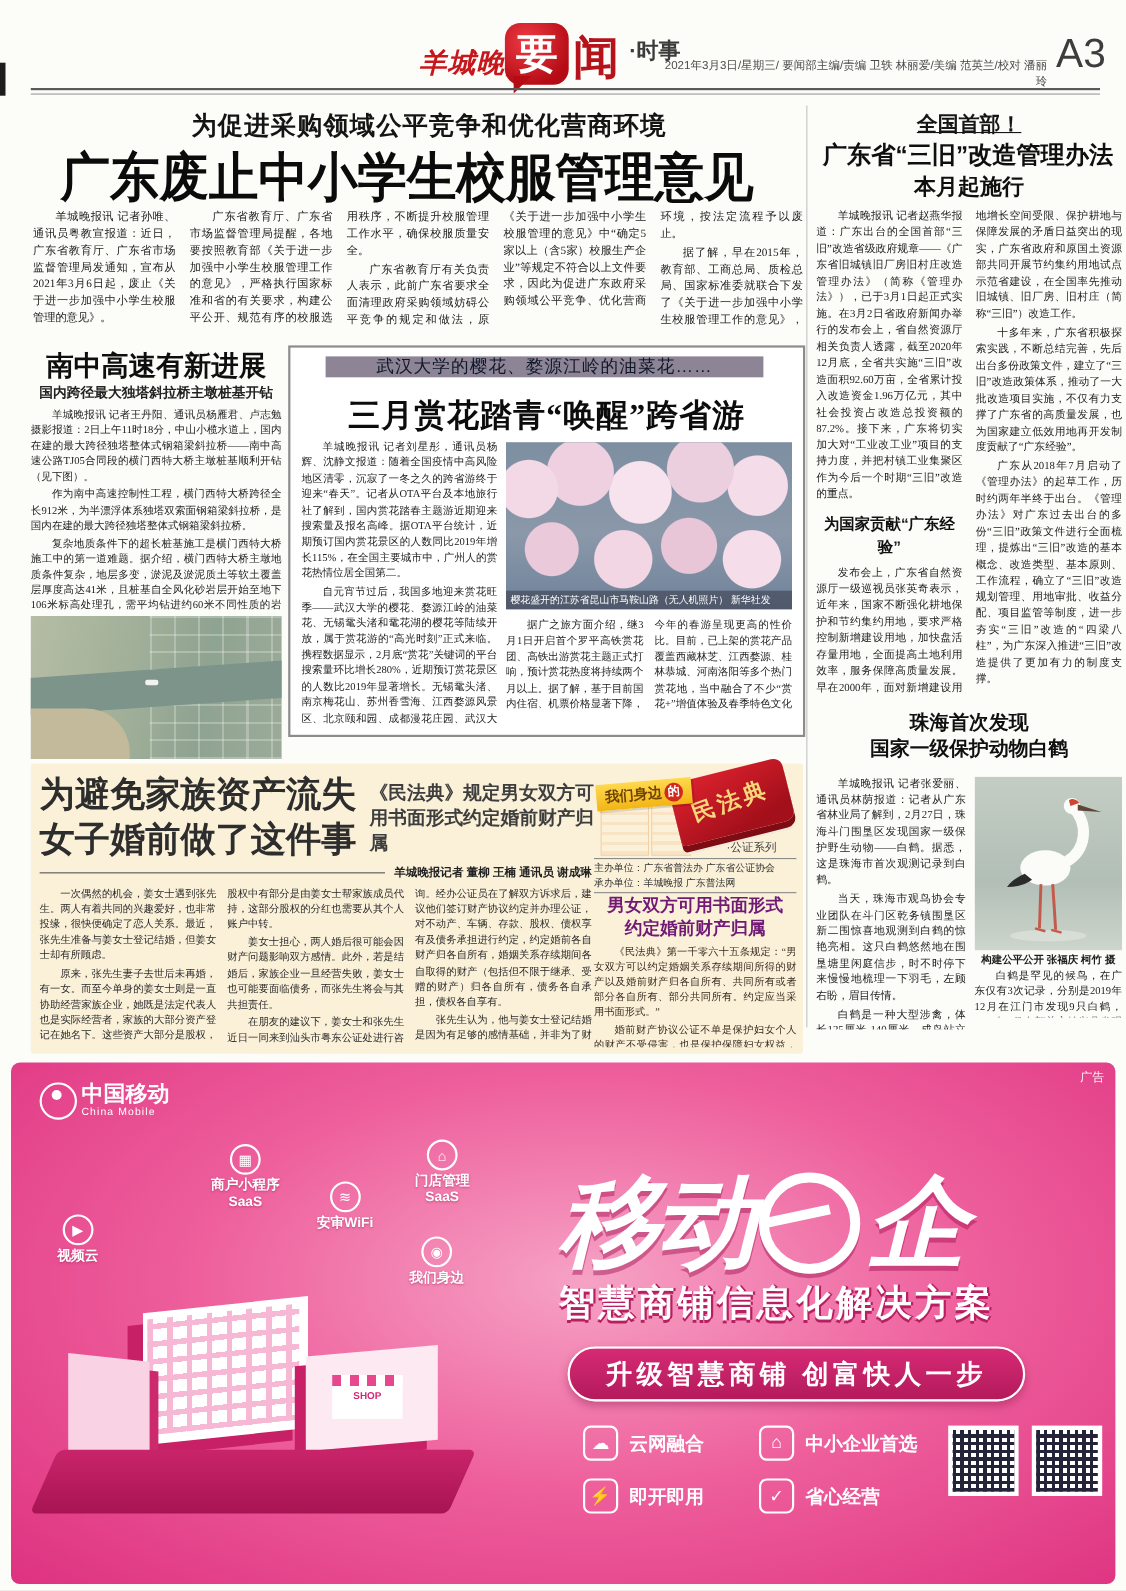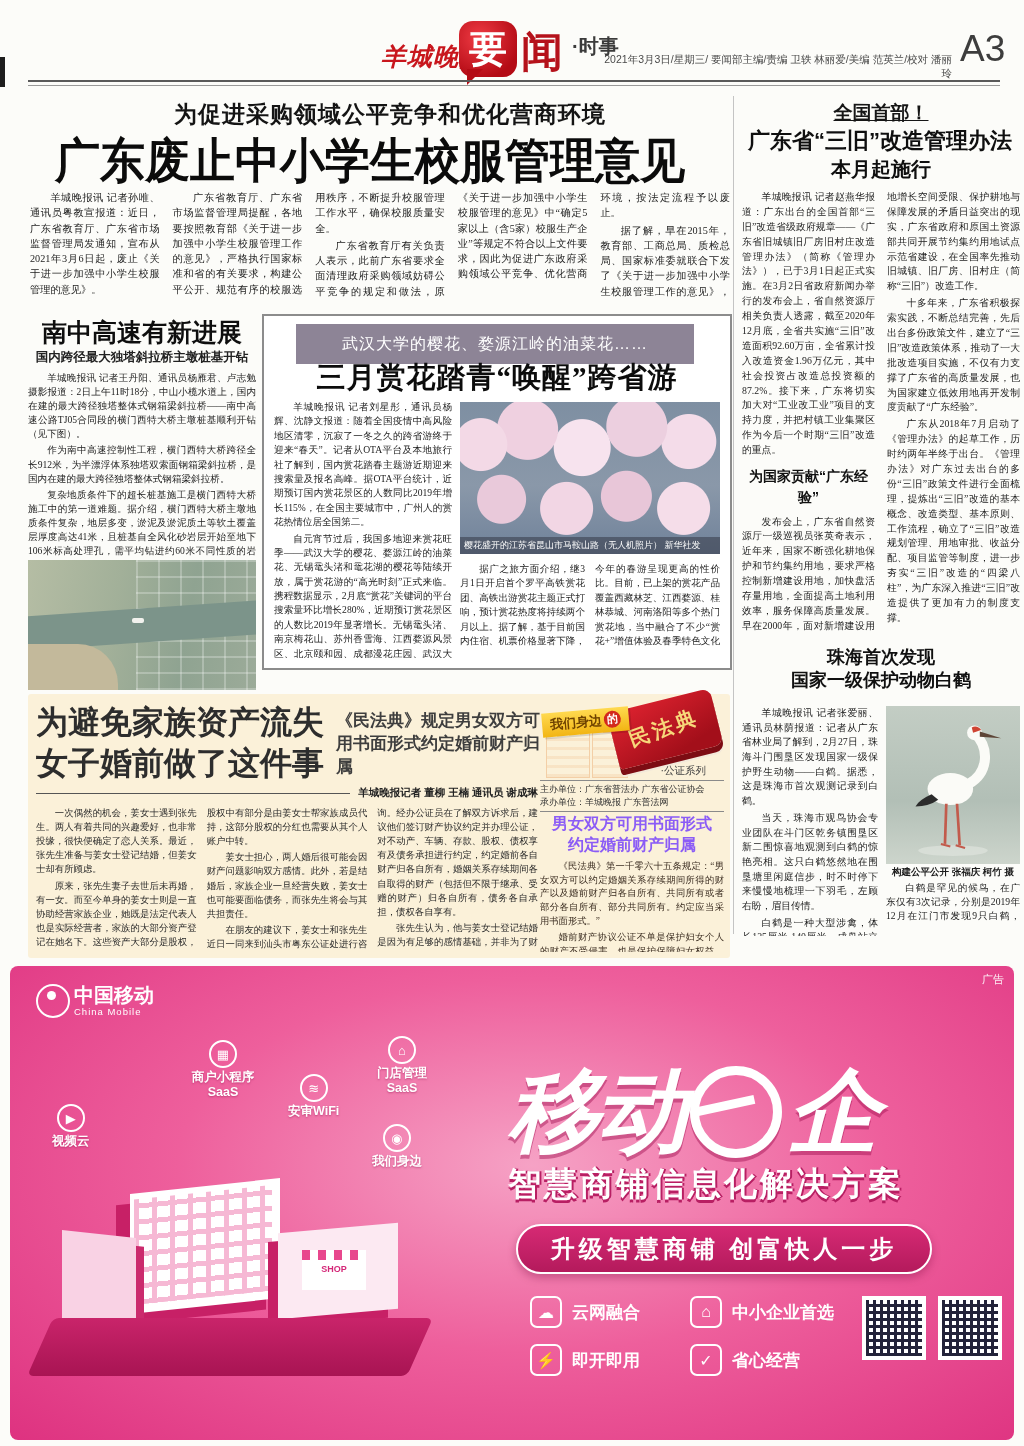--- a/index.html
+++ b/index.html
@@ -49,21 +49,21 @@
   .nz-body{left:28px;top:371px;width:228px;height:186px;font-size:9.6px;line-height:1.47;overflow:hidden;}
   .aerial{left:28px;top:560px;width:228px;height:130px;background:linear-gradient(100deg,#b5bda4 0%,#a2b099 38%,#8fa391 68%,#9cab99 100%);overflow:hidden;}
   .aerial .ponds{position:absolute;right:0;top:0;width:120px;height:130px;
       background:repeating-linear-gradient(0deg,rgba(255,255,255,.25) 0 2px,transparent 2px 16px),
                  repeating-linear-gradient(90deg,rgba(255,255,255,.25) 0 2px,transparent 2px 22px);}
   .aerial .river{position:absolute;left:-20px;top:48px;width:280px;height:34px;background:#7c948a;transform:rotate(-4deg);}
   .aerial .boat{position:absolute;left:104px;top:58px;width:12px;height:5px;background:#f2f2ee;border-radius:2px;}
   .aerial .sand{position:absolute;left:0;bottom:0;width:90px;height:46px;background:#c3b folder;background:#c3b99b;border-radius:0 40px 0 0;}
   
   .fl-box{left:262px;top:314px;width:466px;height:352px;border:2px solid #8c8c8c;background:#fff;}
-  .fl-kicker{position:absolute;left:32px;top:8px;width:398px;height:40px;background:#8d8496;color:#ffffff;
+  .fl-kicker{position:absolute;left:32px;top:8px;width:398px;height:19px;background:#8d8496;color:#0f172a;
              font-size:16px;display:flex;align-items:center;justify-content:center;letter-spacing:1px;font-family:"Liberation Sans",sans-serif;}
   .fl-h{position:absolute;left:0;top:42px;width:100%;text-align:center;font-size:29px;font-weight:800;letter-spacing:1px;color:#0c0c0c;}
   .fl-left{position:absolute;left:10px;top:84px;width:178px;height:258px;font-size:9.6px;line-height:1.5;overflow:hidden;}
   .fl-photo{position:absolute;left:196px;top:86px;width:260px;height:152px;overflow:hidden;
      background:linear-gradient(180deg,#7e8fa2 0%,#8a98a9 55%,#70829a 100%);}
   .fl-photo .blossoms{position:absolute;inset:0;background-image:
      radial-gradient(circle at 8% 28%,#f3d9e6 0 26px,transparent 27px),
      radial-gradient(circle at 26% 18%,#efd0e0 0 30px,transparent 31px),
      radial-gradient(circle at 47% 30%,#f7e3ee 0 28px,transparent 29px),
      radial-gradient(circle at 68% 16%,#eccfdf 0 30px,transparent 31px),
@@ -94,21 +94,21 @@
   .ribbon .dot{display:inline-block;width:17px;height:17px;background:#d3291d;color:#fff;border-radius:50%;
                font-size:11px;line-height:17px;text-align:center;margin-left:2px;vertical-align:1px;}
   .book{position:absolute;right:6px;top:2px;width:106px;height:58px;transform:rotate(-14deg);
         background:linear-gradient(160deg,#e02330,#a30f1a 80%);border-radius:4px 9px 9px 4px;
         box-shadow:0 6px 0 #7d0c13,0 8px 0 #f3e9da;}
   .book span{position:absolute;left:16px;top:14px;color:#f7d77a;font-size:21px;font-weight:800;letter-spacing:3px;transform:rotate(-6deg);}
   .series{position:absolute;right:18px;top:66px;font-size:10.5px;color:#444;font-family:"Liberation Sans",sans-serif;}
   .hosts{position:absolute;left:0;top:82px;width:184px;border-top:1px solid #8a8a8a;border-bottom:1px solid #8a8a8a;
          padding:2px 0;font-size:9px;color:#333;font-family:"Liberation Sans",sans-serif;line-height:1.45;}
   .law-panel{position:absolute;left:512px;top:120px;width:184px;height:138px;overflow:hidden;}
-  .law-title{font-size:16px;font-weight:800;color:#8b5cf6;text-align:center;line-height:1.3;font-family:"Liberation Sans",sans-serif;}
+  .law-title{font-size:16px;font-weight:800;color:#701a75;text-align:center;line-height:1.3;font-family:"Liberation Sans",sans-serif;}
   .law-body{margin-top:4px;font-size:9.3px;line-height:1.5;color:#3a2c20;}
   
   .ad{left:10px;top:966px;width:1004px;height:474px;border-radius:8px;overflow:hidden;
       background:radial-gradient(ellipse at 52% 42%,#f6a2c5 0%,#ee5f9c 48%,#de3280 100%);
       font-family:"Liberation Sans",sans-serif;color:#fff;}
   .cm{position:absolute;left:26px;top:18px;display:flex;align-items:center;gap:4px;}
   .cm-mark{width:30px;height:30px;border:2.5px solid #fff;border-radius:50%;position:relative;}
   .cm-mark:after{content:"";position:absolute;left:9px;top:5px;width:9px;height:9px;background:#fff;border-radius:50%;}
   .cm-name{font-size:20px;font-weight:800;line-height:1.05;}
   .cm-en{font-size:9.5px;font-weight:400;letter-spacing:1px;}

